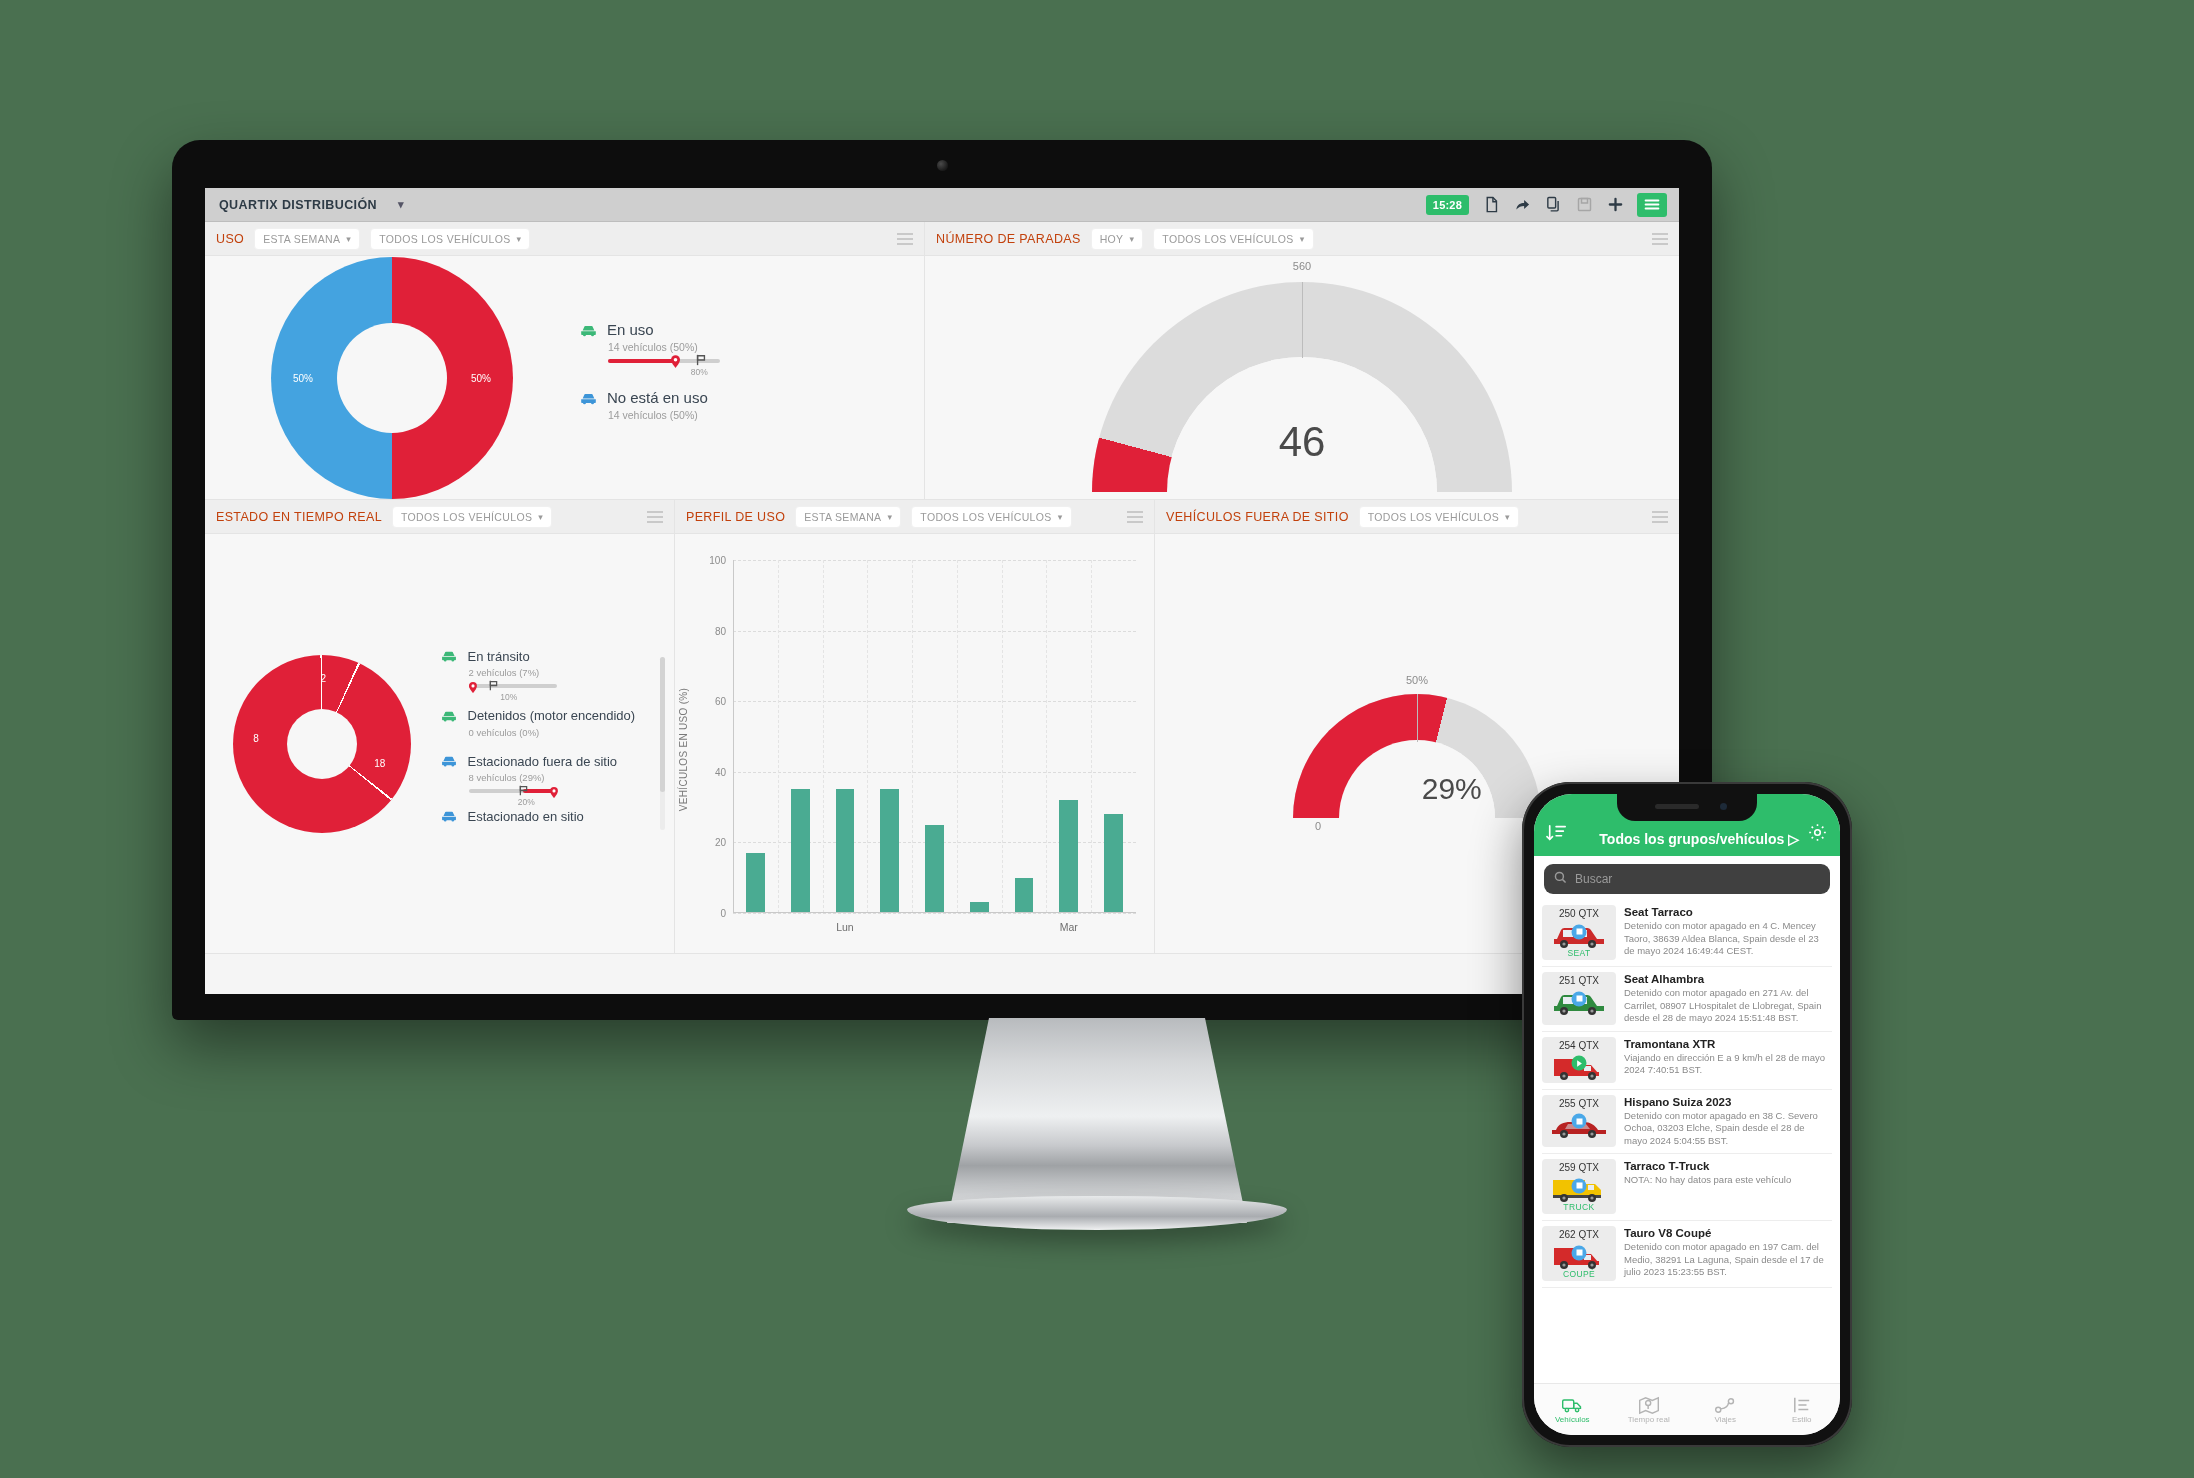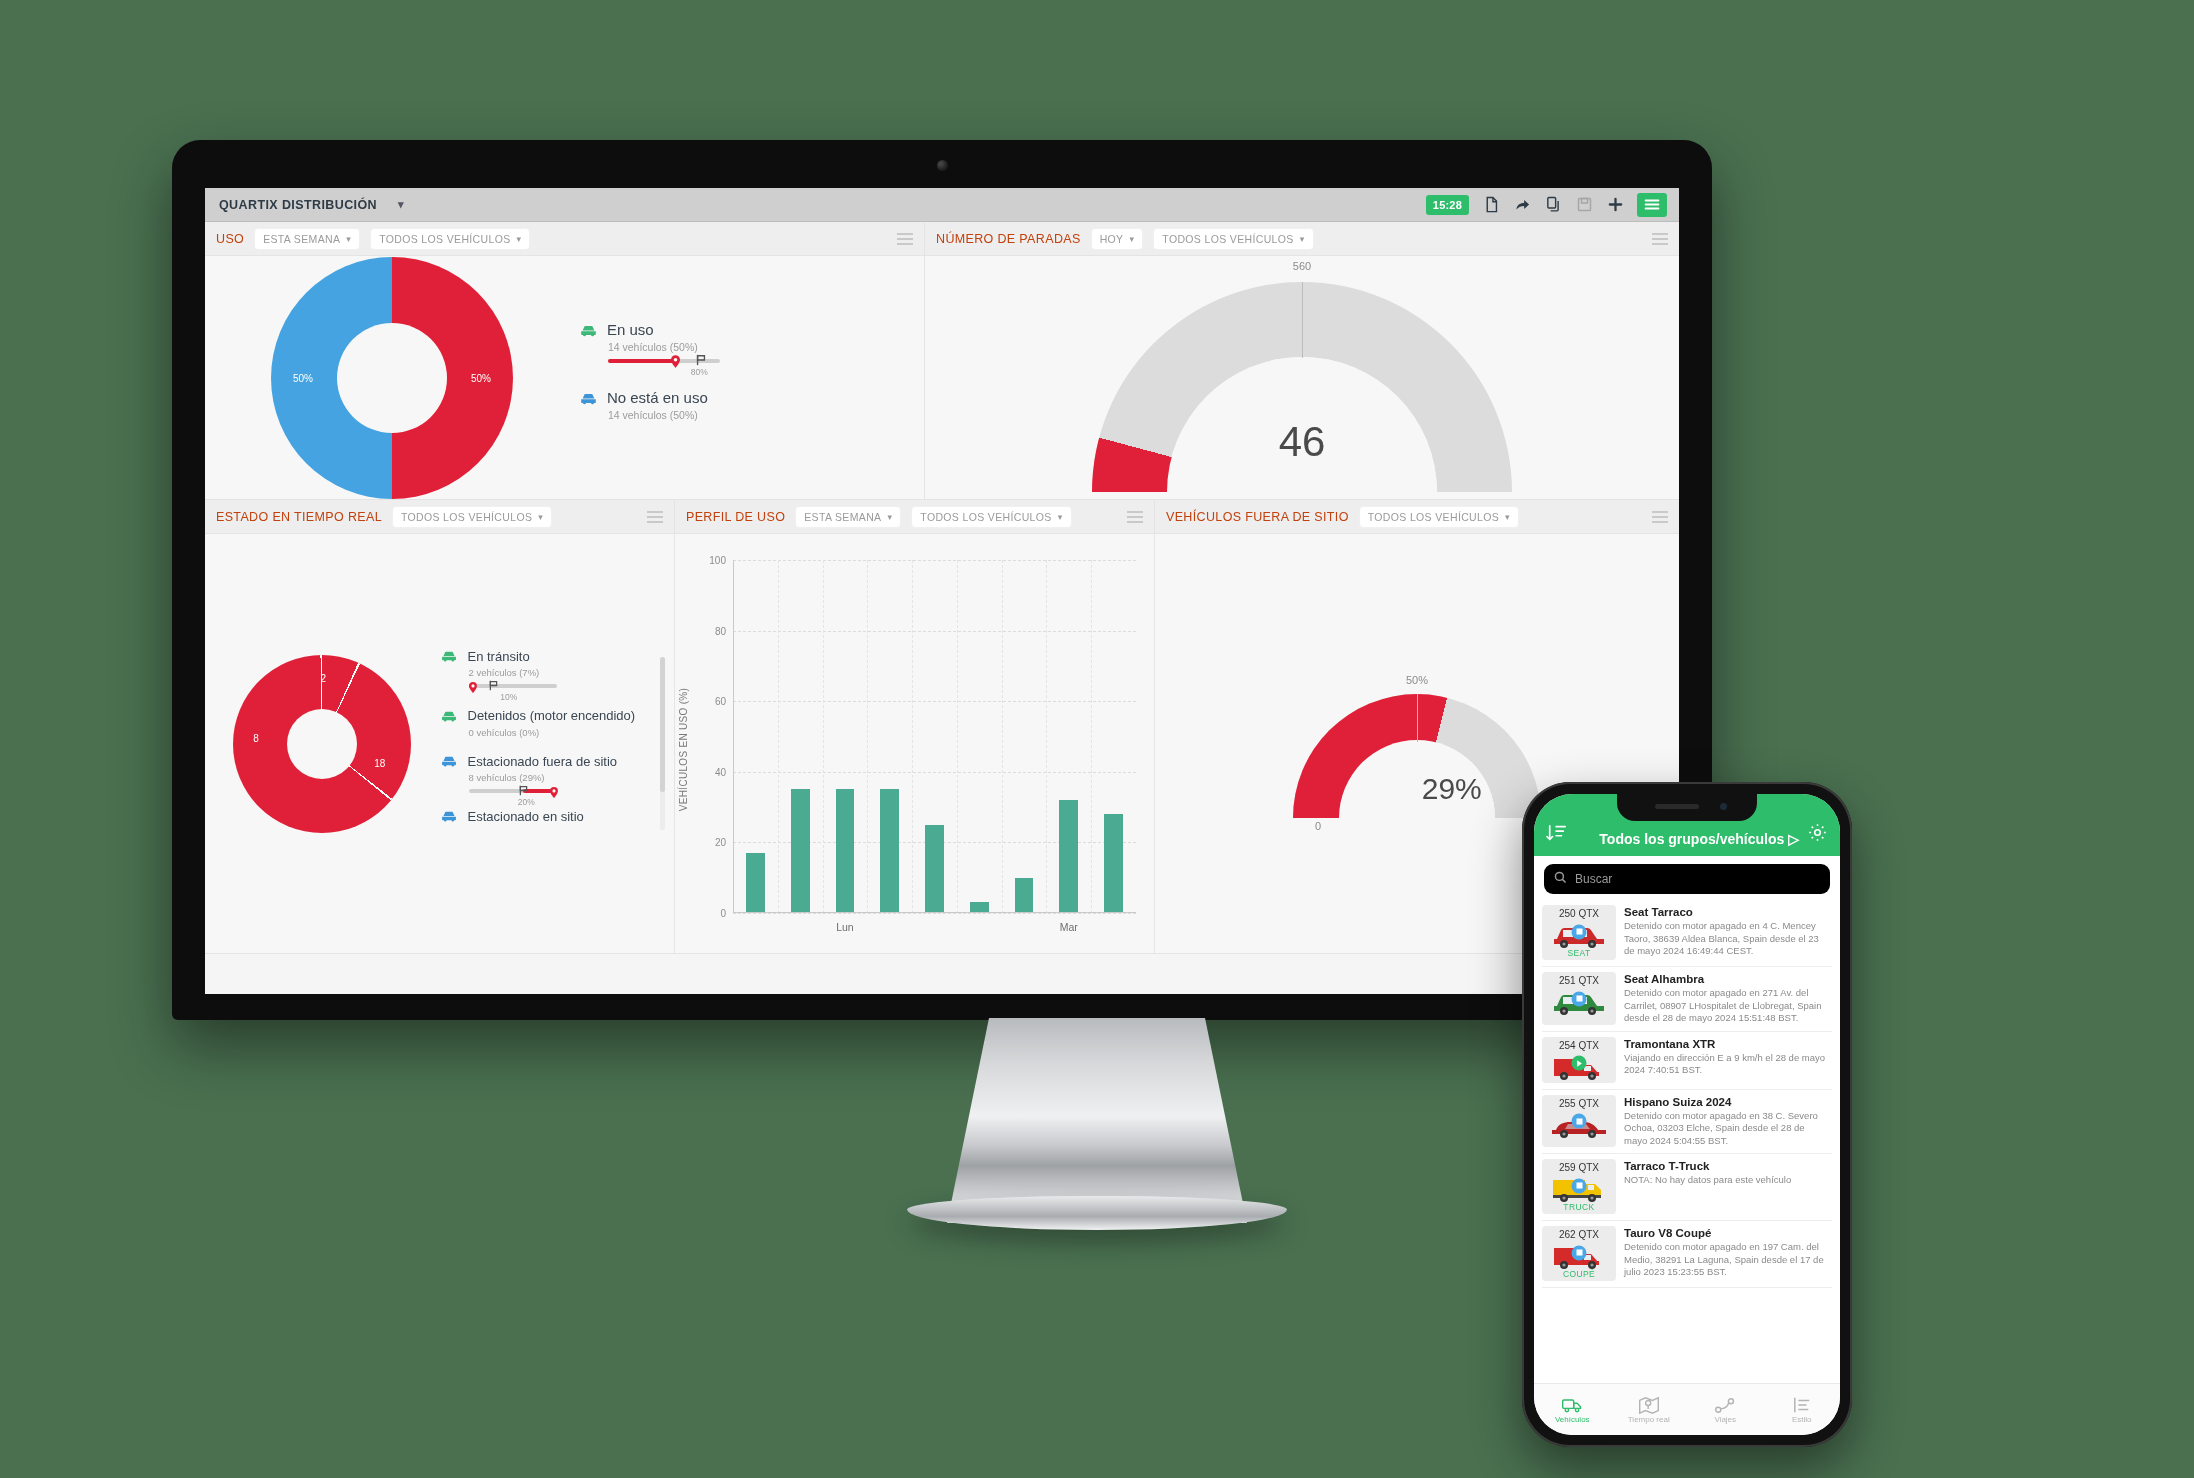--- a/index.html
+++ b/index.html
@@ -160,21 +160,21 @@
   .notch .cam { position: absolute; right: 30px; top: 9px; width: 7px; height: 7px;
                 background: #1d2a38; border-radius: 50%; }
   .ph-header {
     background: #2ebd6b; height: 62px; display: flex; align-items: flex-end;
     padding: 0 12px 9px; gap: 8px; flex: 0 0 auto;
   }
   .ph-title { color: #fff; font-size: 14px; font-weight: bold; flex: 1 1 auto; text-align: center;
               display: flex; align-items: center; justify-content: flex-end; gap: 4px; }
   .ph-search-wrap { padding: 8px 10px 6px; background: #fff; flex: 0 0 auto; }
   .ph-search {
-    background: #000000; border-radius: 9px; height: 30px; display: flex; align-items: center;
+    background: #404040; border-radius: 9px; height: 30px; display: flex; align-items: center;
     padding: 0 10px; gap: 8px; font-size: 12px; color: #9a9a9a;
   }
   .ph-list { flex: 1 1 auto; overflow: hidden; padding: 0 8px; }
   .ph-row { display: flex; gap: 0; border-bottom: 1px solid #ededed; padding: 5px 0 6px; }
   .ph-thumb {
     width: 74px; flex: 0 0 74px; background: #ececec; border-radius: 4px;
     display: flex; flex-direction: column; align-items: center; padding: 3px 0 2px;
   }
   .ph-plate { font-size: 10px; color: #333; }
   .ph-tag { font-size: 8.5px; color: #2ebd6b; letter-spacing: .4px; margin-top: -1px; }
@@ -732,21 +732,21 @@
               <path d="M20 15h18l4 5H17z" fill="#d9e2e8" opacity=".55"></path>
                 <circle cx="16" cy="25" r="4" fill="#333"></circle>
                 <circle cx="16" cy="25" r="1.6" fill="#999"></circle>
                     <circle cx="44" cy="25" r="4" fill="#333"></circle>
                 <circle cx="44" cy="25" r="1.6" fill="#999"></circle>
               </svg><span style="position: absolute; left: 50%; top: 42%; transform: translate(-50%, -50%); width: 15px; height: 15px; border-radius: 50%; display: flex; align-items: center; justify-content: center; background: rgb(74, 168, 232);">
                 <span style="display:block;width:6px;height:6px;background:#fff;"></span>
               </span></div>
           </div>
           <div class="ph-info">
-            <div class="ph-name">Hispano Suiza 2024</div>
+            <div class="ph-name">Hispano Suiza 2023</div>
             <div class="ph-desc">Detenido con motor apagado en 38 C. Severo Ochoa, 03203 Elche, Spain desde el 28 de mayo 2024 5:04:55 BST.</div>
           </div>
         </div>
         <div class="ph-row">
           <div class="ph-thumb">
             <div class="ph-plate">259 QTX</div>
             <div class="ph-veh"><svg viewBox="0 0 62 30" width="62" height="30">
                 <rect x="5" y="7" width="32" height="15" fill="#f2c200"></rect>
               <path d="M37 11h10l6 6v5H37z" fill="#f2c200"></path>
                 <rect x="40" y="12" width="6" height="5" fill="#e9eef2"></rect>

